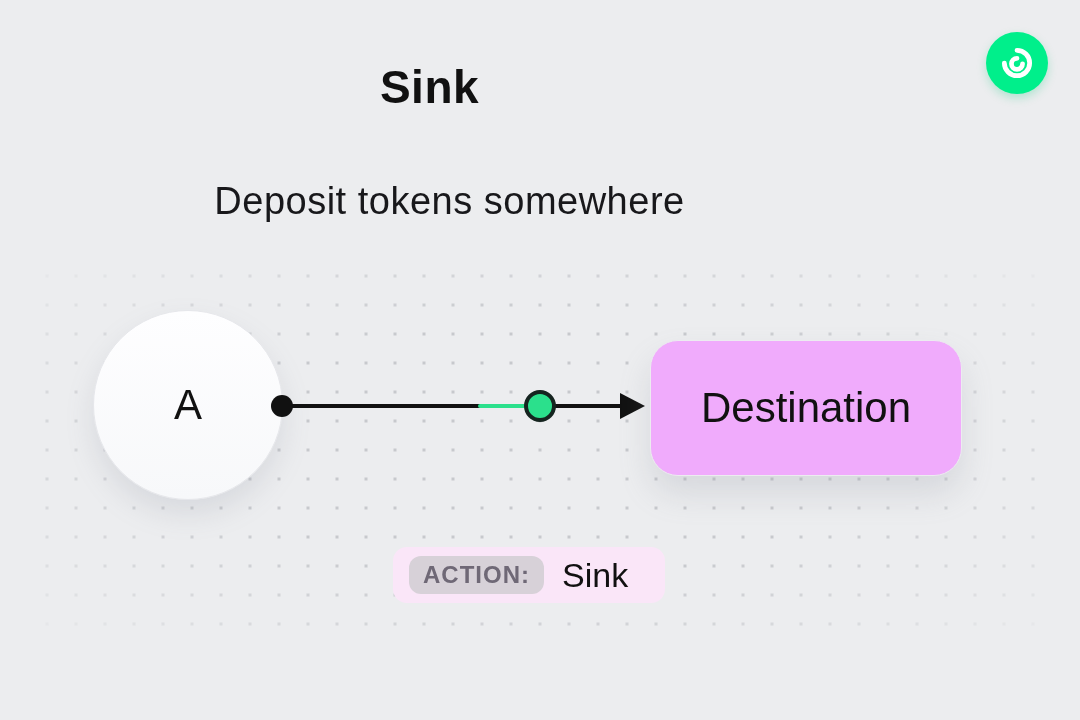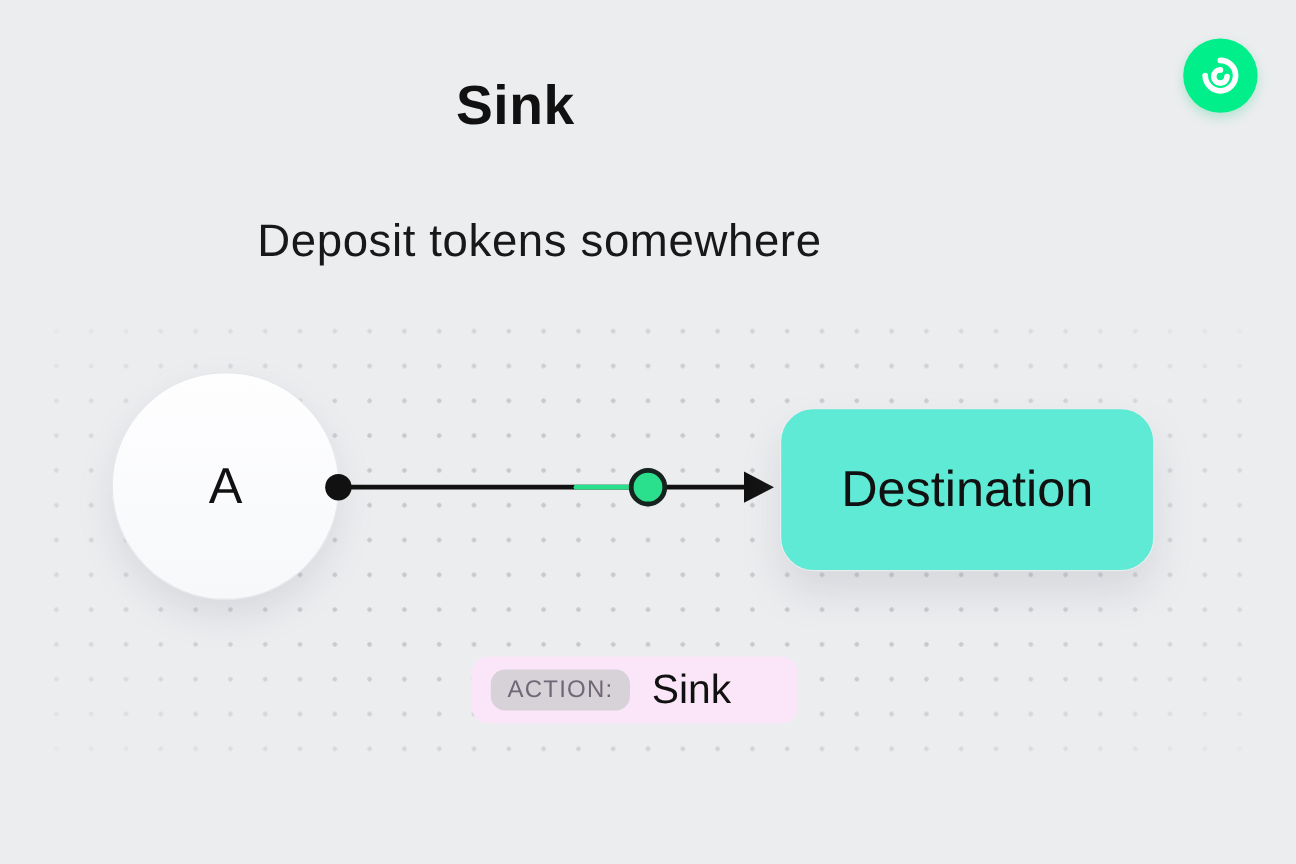--- a/index.html
+++ b/index.html
@@ -89,40 +89,40 @@
   .arrowhead{
     position:absolute;left:620px;top:393px;width:0;height:0;
     border-top:13px solid transparent;
     border-bottom:13px solid transparent;
     border-left:25px solid var(--ink);
   }
 
   
   .destination{
     position:absolute;left:650px;top:340px;width:312px;height:136px;
-    background:#5eead4;
+    background:#f0abfc;
     border:1px solid #ECECF0;
     border-radius:28px;
     box-shadow:0 18px 32px rgba(130,135,150,0.20);
     display:flex;align-items:center;justify-content:center;
     font-size:42px;font-weight:400;color:var(--ink);
   }
 
   
   .action-pill{
     position:absolute;left:393px;top:547px;width:272px;height:56px;
     background:var(--action-pill-bg);
     border-radius:14px;
     display:flex;align-items:center;
     padding:0 16px;
   }
   .action-badge{
     background:var(--action-badge-bg);
     color:var(--action-badge-text);
-    font-size:20px;font-weight:400;letter-spacing:1px;
+    font-size:24px;font-weight:700;letter-spacing:1px;
     padding:7px 14px;border-radius:12px;
     line-height:1;
   }
   .action-value{
     margin-left:18px;
     font-size:34px;font-weight:400;color:var(--ink);
   }
 </style>
 </head>
 <body>

